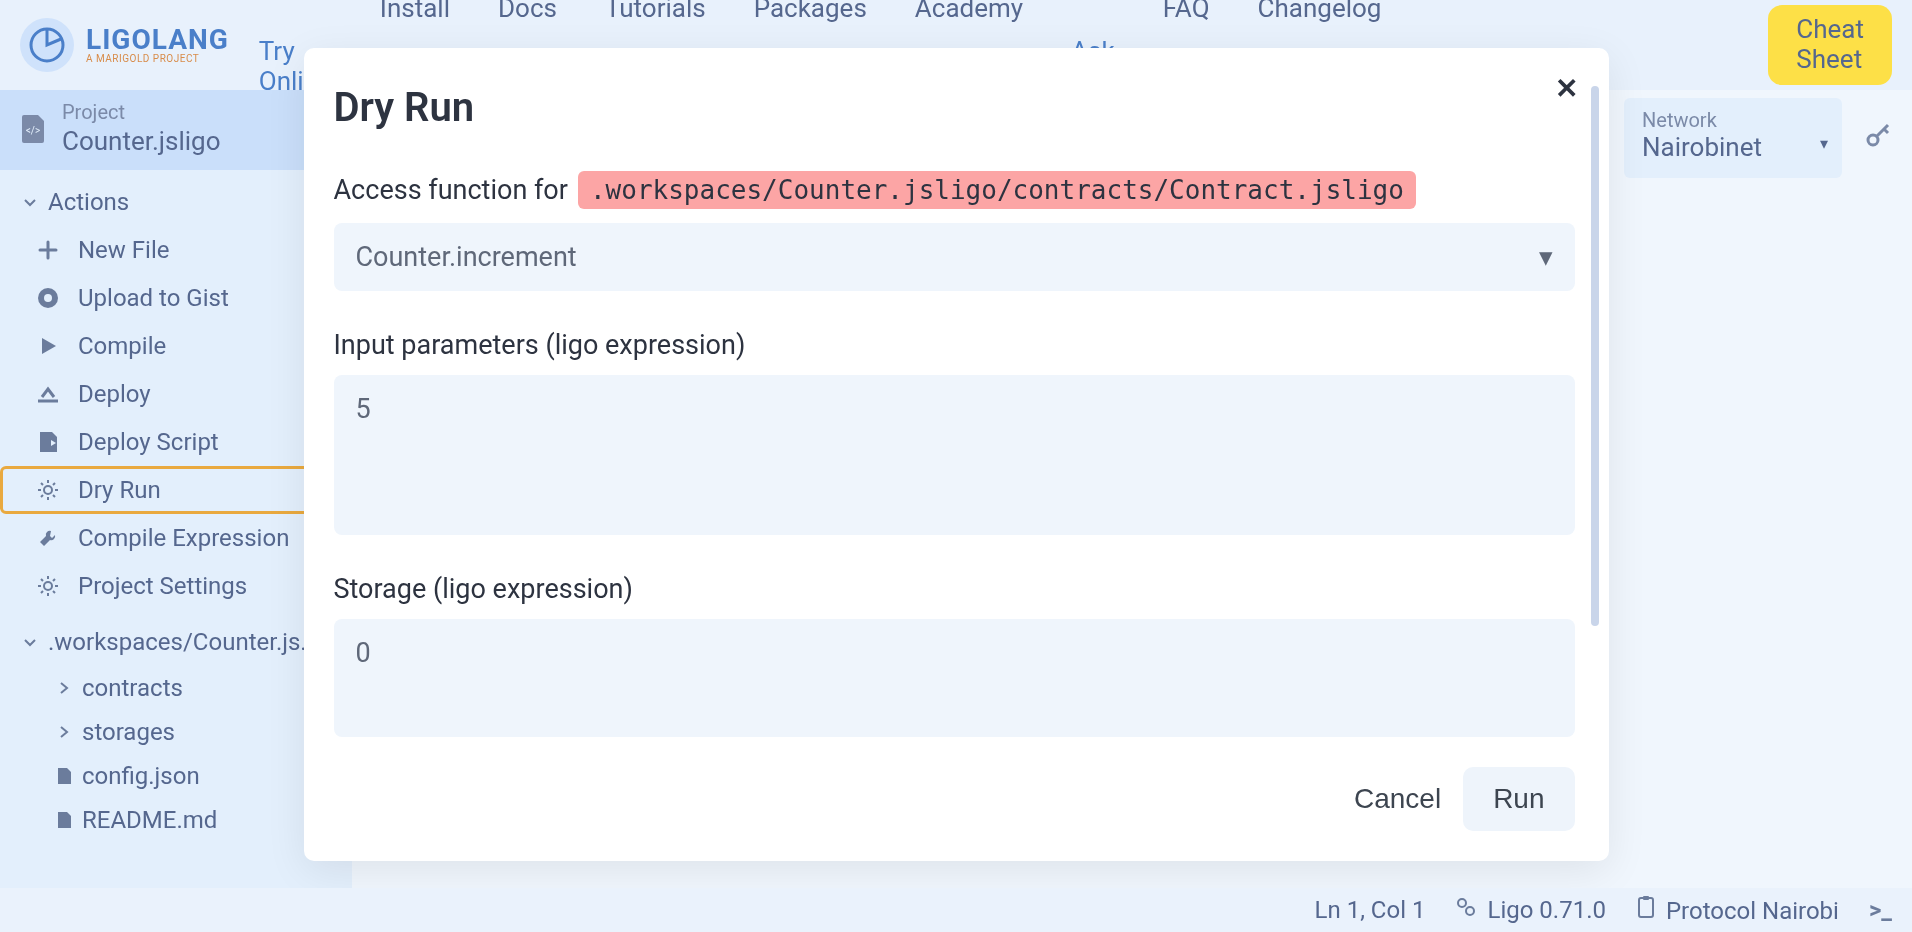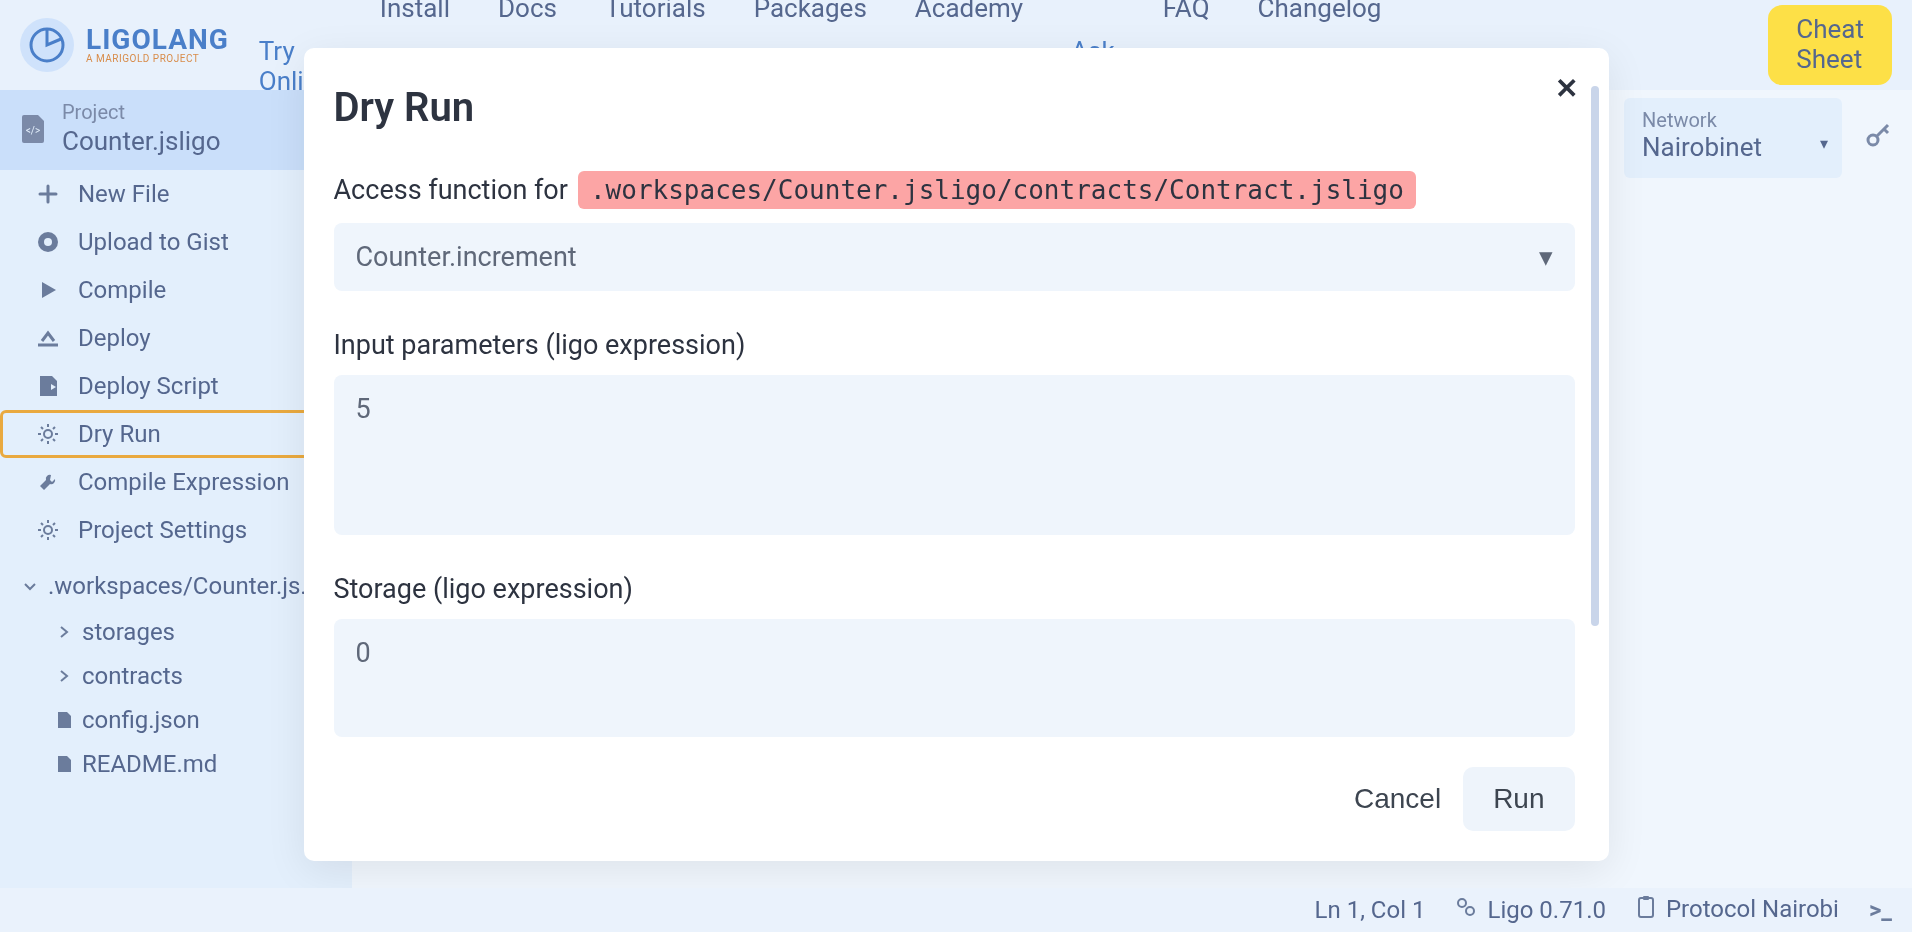--- a/index.html
+++ b/index.html
@@ -210,21 +210,21 @@
   .statusbar {
     position:absolute; bottom:0; left:0; right:0;
     height:44px;
     background:#eaf2fc;
     display:flex; align-items:center; justify-content:flex-end;
     gap:30px;
     padding:0 20px;
     color:#55678e;
     font-size:24px;
   }
-  .statusbar .stat-item{ display:flex; align-items:flex-start; gap:10px; }
+  .statusbar .stat-item{ display:flex; align-items:flex-end; gap:10px; }
   .statusbar svg, .statusbar .glyph{ color:#6b7c9c; }
 </style>
 </head>
 <body>
 
 <div class="topnav">
   <div class="logo-wrap">
     <div class="logo-mark">
       <svg viewBox="0 0 36 36">
           <circle cx="18" cy="18" r="16" fill="none" stroke="#4a7fc9" stroke-width="3"></circle>
@@ -267,20 +267,28 @@
             <path d="M4 1h14l6 6v20a2 2 0 0 1-2 2H4a2 2 0 0 1-2-2V3a2 2 0 0 1 2-2z" fill="#7b8aa8"></path>
             <text x="13" y="20" text-anchor="middle" fill="#e3effc" font-size="10">&lt;/&gt;</text>
           </svg>
       </div>
       <div class="proj-head-txt">
         <span class="label">Project</span>
         <span class="value">Counter.jsligo</span>
       </div>
     </div>
 
+    <div class="section-header">
+      <span class="chev">
+        <svg width="16" height="16" viewBox="0 0 16 16">
+            <path d="M3 6l5 5 5-5" fill="none" stroke="currentColor" stroke-width="2"></path>
+          </svg>
+      </span>
+      <span>Actions</span>
+    </div>
 
     <div class="side-item">
       <span class="icon">
         <svg width="22" height="22" viewBox="0 0 22 22">
             <path d="M11 3v16M3 11h16" stroke="currentColor" stroke-width="3" stroke-linecap="round"></path>
           </svg>
       </span>
       <span>New File</span>
     </div>
     <div class="side-item">
@@ -355,29 +363,29 @@
           </svg>
       </span>
       <span>.workspaces/Counter.js...</span>
     </div>
     <div class="tree-item sub">
       <span class="chev">
         <svg width="14" height="14" viewBox="0 0 14 14">
             <path d="M4 2l6 5-6 5" fill="none" stroke="currentColor" stroke-width="2"></path>
           </svg>
       </span>
-      <span>storages</span>
+      <span>contracts</span>
     </div>
     <div class="tree-item sub">
       <span class="chev">
         <svg width="14" height="14" viewBox="0 0 14 14">
             <path d="M4 2l6 5-6 5" fill="none" stroke="currentColor" stroke-width="2"></path>
           </svg>
       </span>
-      <span>contracts</span>
+      <span>storages</span>
     </div>
     <div class="tree-item sub">
       <span class="chev">
         <svg width="16" height="18" viewBox="0 0 16 18">
             <path d="M2 1h9l4 4v12H2z" fill="currentColor"></path>
           </svg>
       </span>
       <span>config.json</span>
     </div>
     <div class="tree-item sub">

